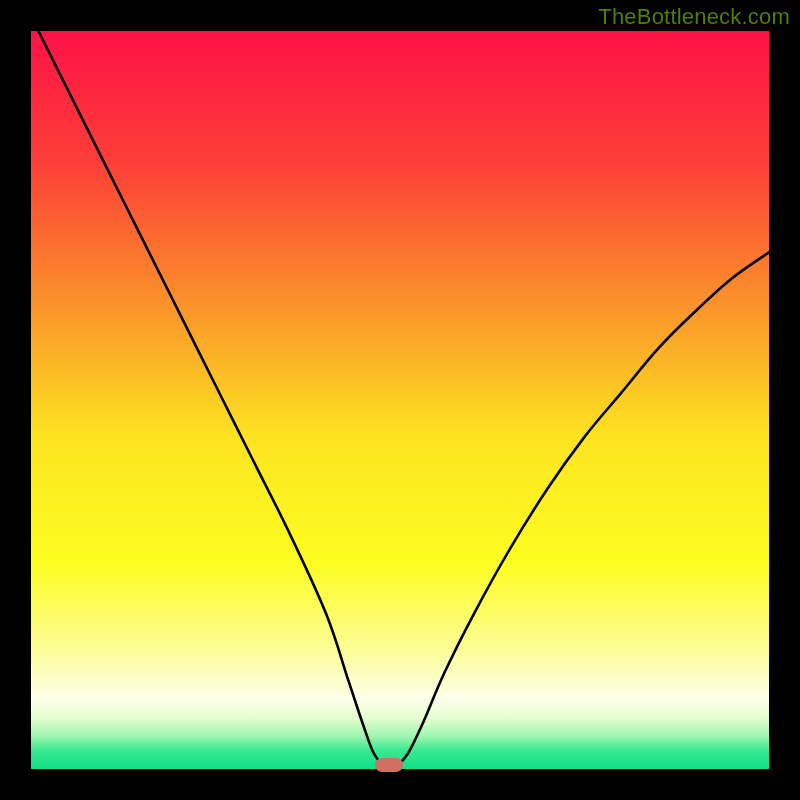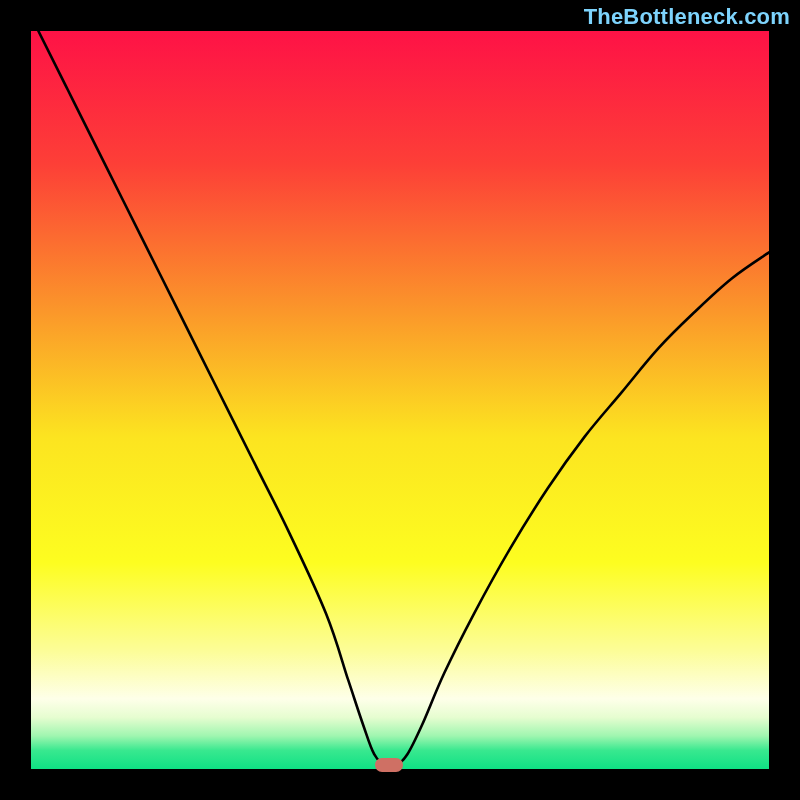--- a/index.html
+++ b/index.html
@@ -14,25 +14,24 @@
   .frame {
     position: relative;
     width: 800px;
     height: 800px;
     background: #000;
   }
   .watermark {
     position: absolute;
     top: 4px;
     right: 10px;
-    color: #7dd3fc;
+    color: #4d7c0f;
     font-size: 22px;
     letter-spacing: 0.2px;
     z-index: 10;
-    font-weight: bold;
   }
   svg.plot {
     position: absolute;
     left: 31px;
     top: 31px;
     width: 738px;
     height: 738px;
     display: block;
   }
   .marker {

